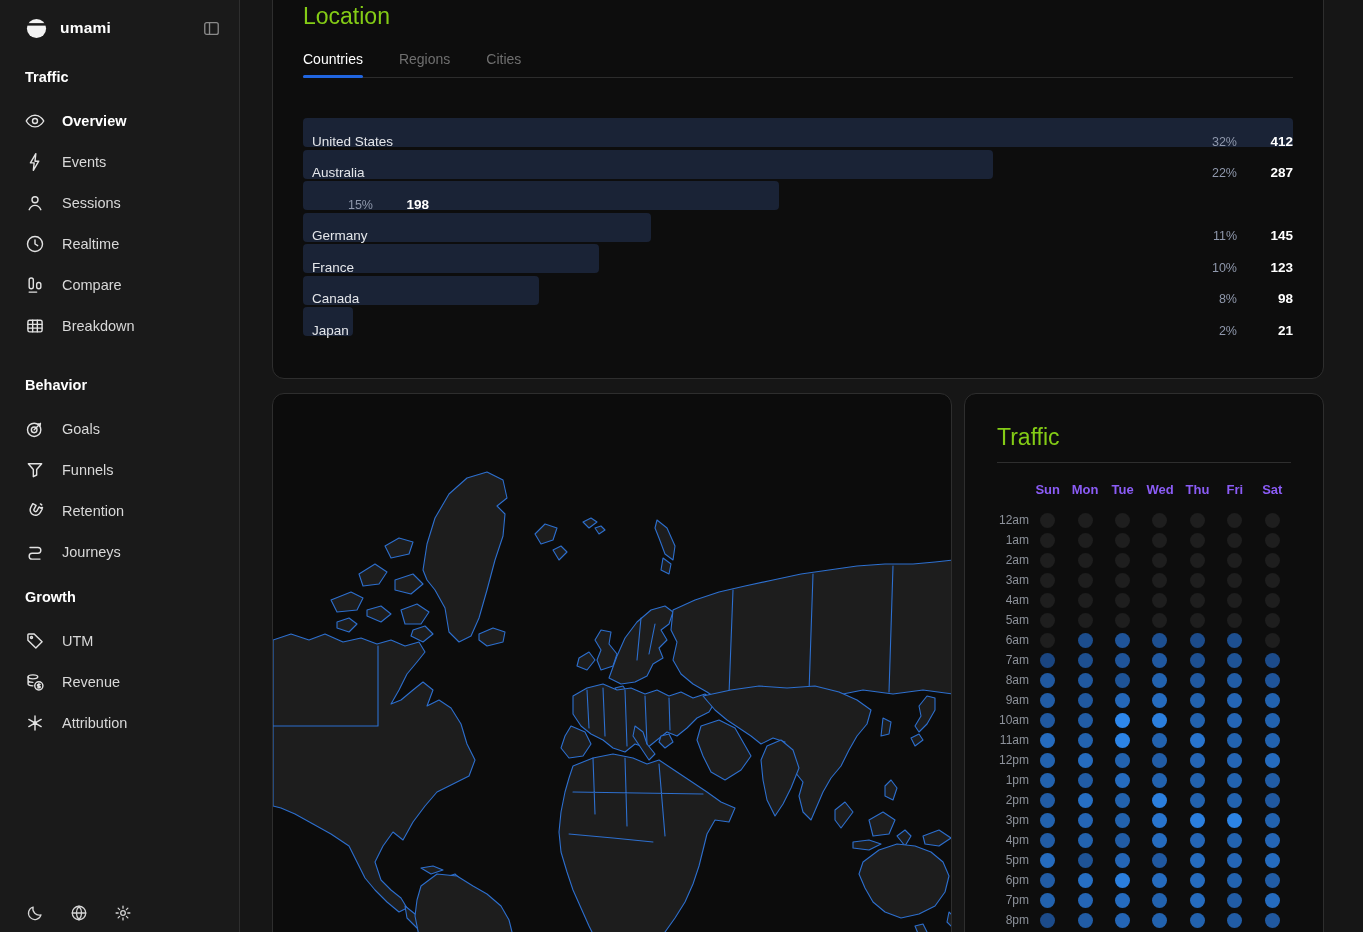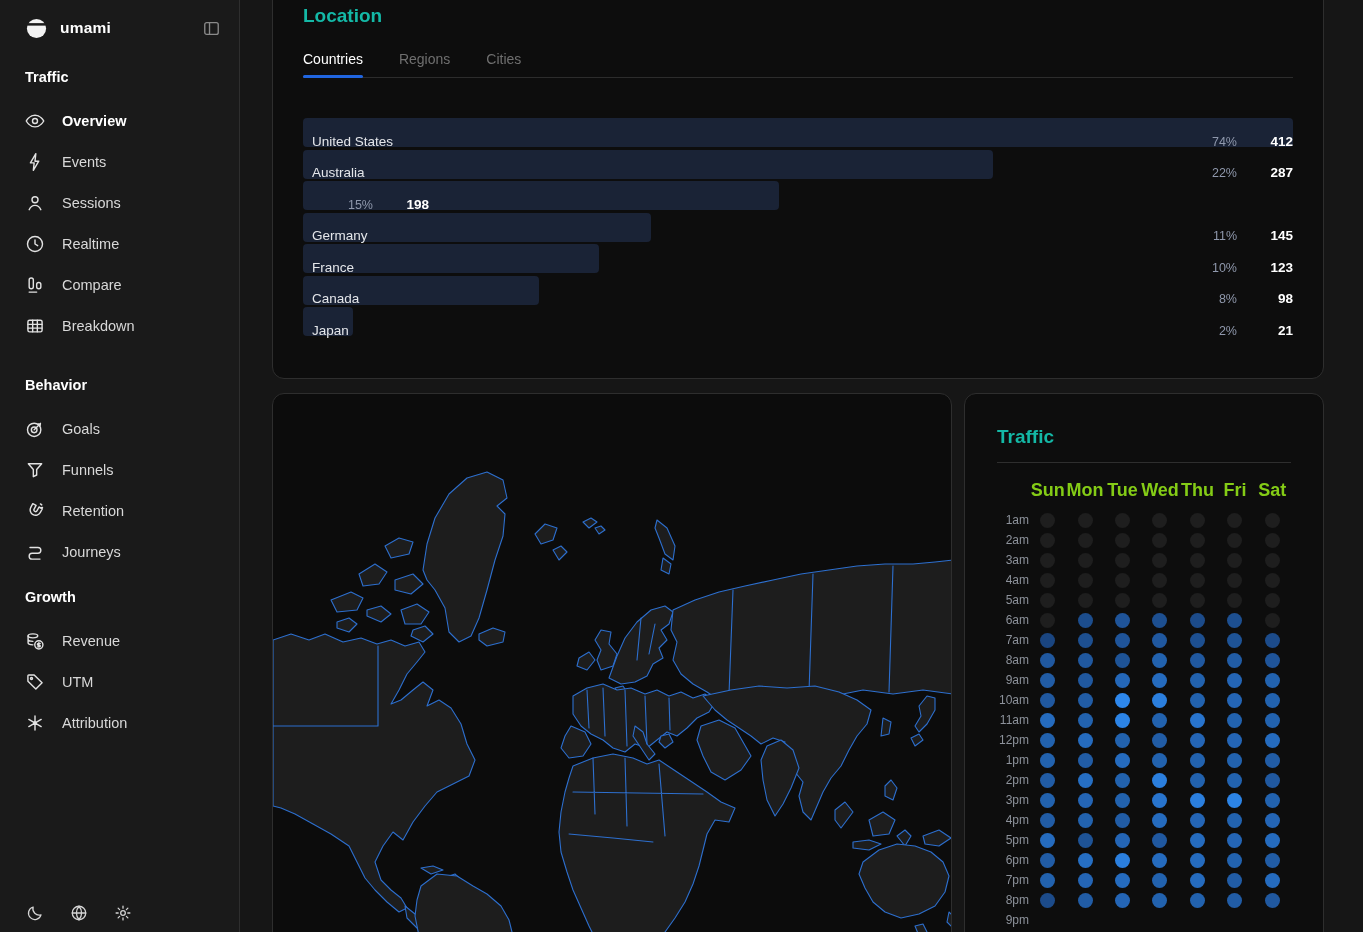--- a/index.html
+++ b/index.html
@@ -27,21 +27,21 @@
   .footer-btn { background:none; border:none; color:#d5d5d5; cursor:pointer; width:18px; height:18px; padding:0; }
   svg.icon { width:100%; height:100%; fill:none; stroke:currentColor; stroke-width:1.7;
              stroke-linecap:round; stroke-linejoin:round; }
 
   
   .main { position:relative; flex:1; height:932px; }
   .panel { position:absolute; background:#0d0d0d; border:1px solid #2e2e2e; border-radius:12px; }
 
   
   .panel-location { left:32px; top:-24px; width:1052px; height:403px; padding:28px 30px 0; }
-  .panel-title { color:#14b8a6; font-weight:bold; font-size:19px; line-height:22px; }
+  .panel-title { color:#84cc16; font-weight:normal; font-size:23px; line-height:22px; }
   .tabs { display:flex; gap:36px; margin-top:24px; border-bottom:1px solid #2c2c2c; }
   .tab { background:none; border:none; color:#6f6f6f; font-size:14px; font-family:inherit;
          padding:0 0 10px; cursor:pointer; position:relative; }
   .tab.active { color:#fff; }
   .tab.active::after { content:""; position:absolute; left:0; right:0; bottom:-1px; height:3px;
                        background:#2065e0; border-radius:2px; }
   .country-list { margin-top:39px; }
   .country-row { position:relative; height:31.5px; cursor:pointer; }
   .country-bar { position:absolute; left:0; top:1px; height:29px; background:#1a2336; border-radius:4px; }
   .country-content { position:relative; display:flex; align-items:flex-end; height:100%; z-index:1; }
@@ -51,21 +51,21 @@
 
   
   .panel-map { left:32px; top:393px; width:680px; height:600px; overflow:hidden; background:#0c0c0c; }
   .panel-map svg { display:block; }
 
   
   .panel-traffic { left:724px; top:393px; width:360px; height:600px; padding:32px 32px 0; }
   .traffic-divider { border:none; border-top:1px solid #2e2e2e; margin-top:14px; }
   .heat-grid { display:grid; grid-template-columns:32px repeat(7, 1fr); align-items:center; }
   .heat-header { margin-top:18px; }
-  .heat-day { color:#84cc16; font-weight:bold; font-size:18px; text-align:center; line-height:18px; }
+  .heat-day { color:#8b5cf6; font-weight:bold; font-size:13px; text-align:center; line-height:18px; }
   .heat-rows { margin-top:11px; }
   .heat-row { height:20px; }
   .heat-hour { color:#8d929b; font-size:12px; text-align:right; line-height:20px; }
   .heat-cell { display:flex; justify-content:center; align-items:center; height:20px; }
   .heat-dot { width:15px; height:15px; border-radius:50%; }
 </style>
 </head>
 <body>
 
 <aside class="sidebar">
@@ -177,36 +177,36 @@
           <svg class="icon" viewBox="0 0 24 24">
             <path d="M6 6.5h9.5a3.5 3.5 0 0 1 0 7H8.5a3.5 3.5 0 0 0 0 7H18"></path>
           </svg>
         </span>
         <span>Journeys</span>
       </div>
       <div class="section-title last">Growth</div>
       <div class="nav-item">
         <span class="ic" style="width: 20px; height: 20px;">
           <svg class="icon" viewBox="0 0 24 24">
+            <path d="M3.5 11V4.5a1 1 0 0 1 1-1H11l9.5 9.5-7.5 7.5z"></path>
+            <circle cx="7.8" cy="7.8" r="1.2"></circle>
+          </svg>
+        </span>
+        <span>UTM</span>
+      </div>
+      <div class="nav-item">
+        <span class="ic" style="width: 20px; height: 20px;">
+          <svg class="icon" viewBox="0 0 24 24">
             <ellipse cx="9.5" cy="5.8" rx="5.8" ry="2.4"></ellipse>
             <path d="M3.7 5.8v8.4c0 1.3 2.6 2.4 5.8 2.4M3.7 10c0 1.3 2.6 2.4 5.8 2.4"></path>
             <circle cx="16.6" cy="16.6" r="4.9"></circle>
             <path d="M16.6 13.9v5.4M18.2 15h-2.3a1 1 0 0 0 0 2h1.4a1 1 0 0 1 0 2H15"></path>
           </svg>
         </span>
         <span>Revenue</span>
-      </div>
-      <div class="nav-item">
-        <span class="ic" style="width: 20px; height: 20px;">
-          <svg class="icon" viewBox="0 0 24 24">
-            <path d="M3.5 11V4.5a1 1 0 0 1 1-1H11l9.5 9.5-7.5 7.5z"></path>
-            <circle cx="7.8" cy="7.8" r="1.2"></circle>
-          </svg>
-        </span>
-        <span>UTM</span>
       </div>
       <div class="nav-item">
         <span class="ic" style="width: 20px; height: 20px;">
           <svg class="icon" viewBox="0 0 24 24">
             <path d="M12 3.5v17M4.6 7.7l14.8 8.6M19.4 7.7 4.6 16.3"></path>
             <circle cx="12" cy="12" r="1.4" fill="currentColor"></circle>
           </svg>
         </span>
         <span>Attribution</span>
       </div>
@@ -233,21 +233,21 @@
     <div class="tabs" id="location-tabs">
         <button class="tab active">Countries</button>
         <button class="tab">Regions</button>
         <button class="tab">Cities</button>
       </div>
     <div class="country-list" id="country-list">
         <div class="country-row">
           <div class="country-bar" style="width: 100%;"></div>
           <div class="country-content">
             <span class="country-label">United States</span>
-            <span class="country-pct">74%</span>
+            <span class="country-pct">32%</span>
             <span class="country-val">412</span>
           </div>
         </div>
         <div class="country-row">
           <div class="country-bar" style="width: 69.7%;"></div>
           <div class="country-content">
             <span class="country-label">Australia</span>
             <span class="country-pct">22%</span>
             <span class="country-val">287</span>
           </div>
@@ -378,20 +378,44 @@
         <span class="heat-day">Sun</span>
         <span class="heat-day">Mon</span>
         <span class="heat-day">Tue</span>
         <span class="heat-day">Wed</span>
         <span class="heat-day">Thu</span>
         <span class="heat-day">Fri</span>
         <span class="heat-day">Sat</span>
       </div>
     <div class="heat-rows" id="heat-rows">
         <div class="heat-grid heat-row">
+          <span class="heat-hour">12am</span>
+          <span class="heat-cell">
+            <span class="heat-dot" style="background: rgb(30, 30, 30);"></span>
+          </span>
+          <span class="heat-cell">
+            <span class="heat-dot" style="background: rgb(30, 30, 30);"></span>
+          </span>
+          <span class="heat-cell">
+            <span class="heat-dot" style="background: rgb(30, 30, 30);"></span>
+          </span>
+          <span class="heat-cell">
+            <span class="heat-dot" style="background: rgb(30, 30, 30);"></span>
+          </span>
+          <span class="heat-cell">
+            <span class="heat-dot" style="background: rgb(30, 30, 30);"></span>
+          </span>
+          <span class="heat-cell">
+            <span class="heat-dot" style="background: rgb(30, 30, 30);"></span>
+          </span>
+          <span class="heat-cell">
+            <span class="heat-dot" style="background: rgb(30, 30, 30);"></span>
+          </span>
+        </div>
+        <div class="heat-grid heat-row">
           <span class="heat-hour">1am</span>
           <span class="heat-cell">
             <span class="heat-dot" style="background: rgb(30, 30, 30);"></span>
           </span>
           <span class="heat-cell">
             <span class="heat-dot" style="background: rgb(30, 30, 30);"></span>
           </span>
           <span class="heat-cell">
             <span class="heat-dot" style="background: rgb(30, 30, 30);"></span>
           </span>

